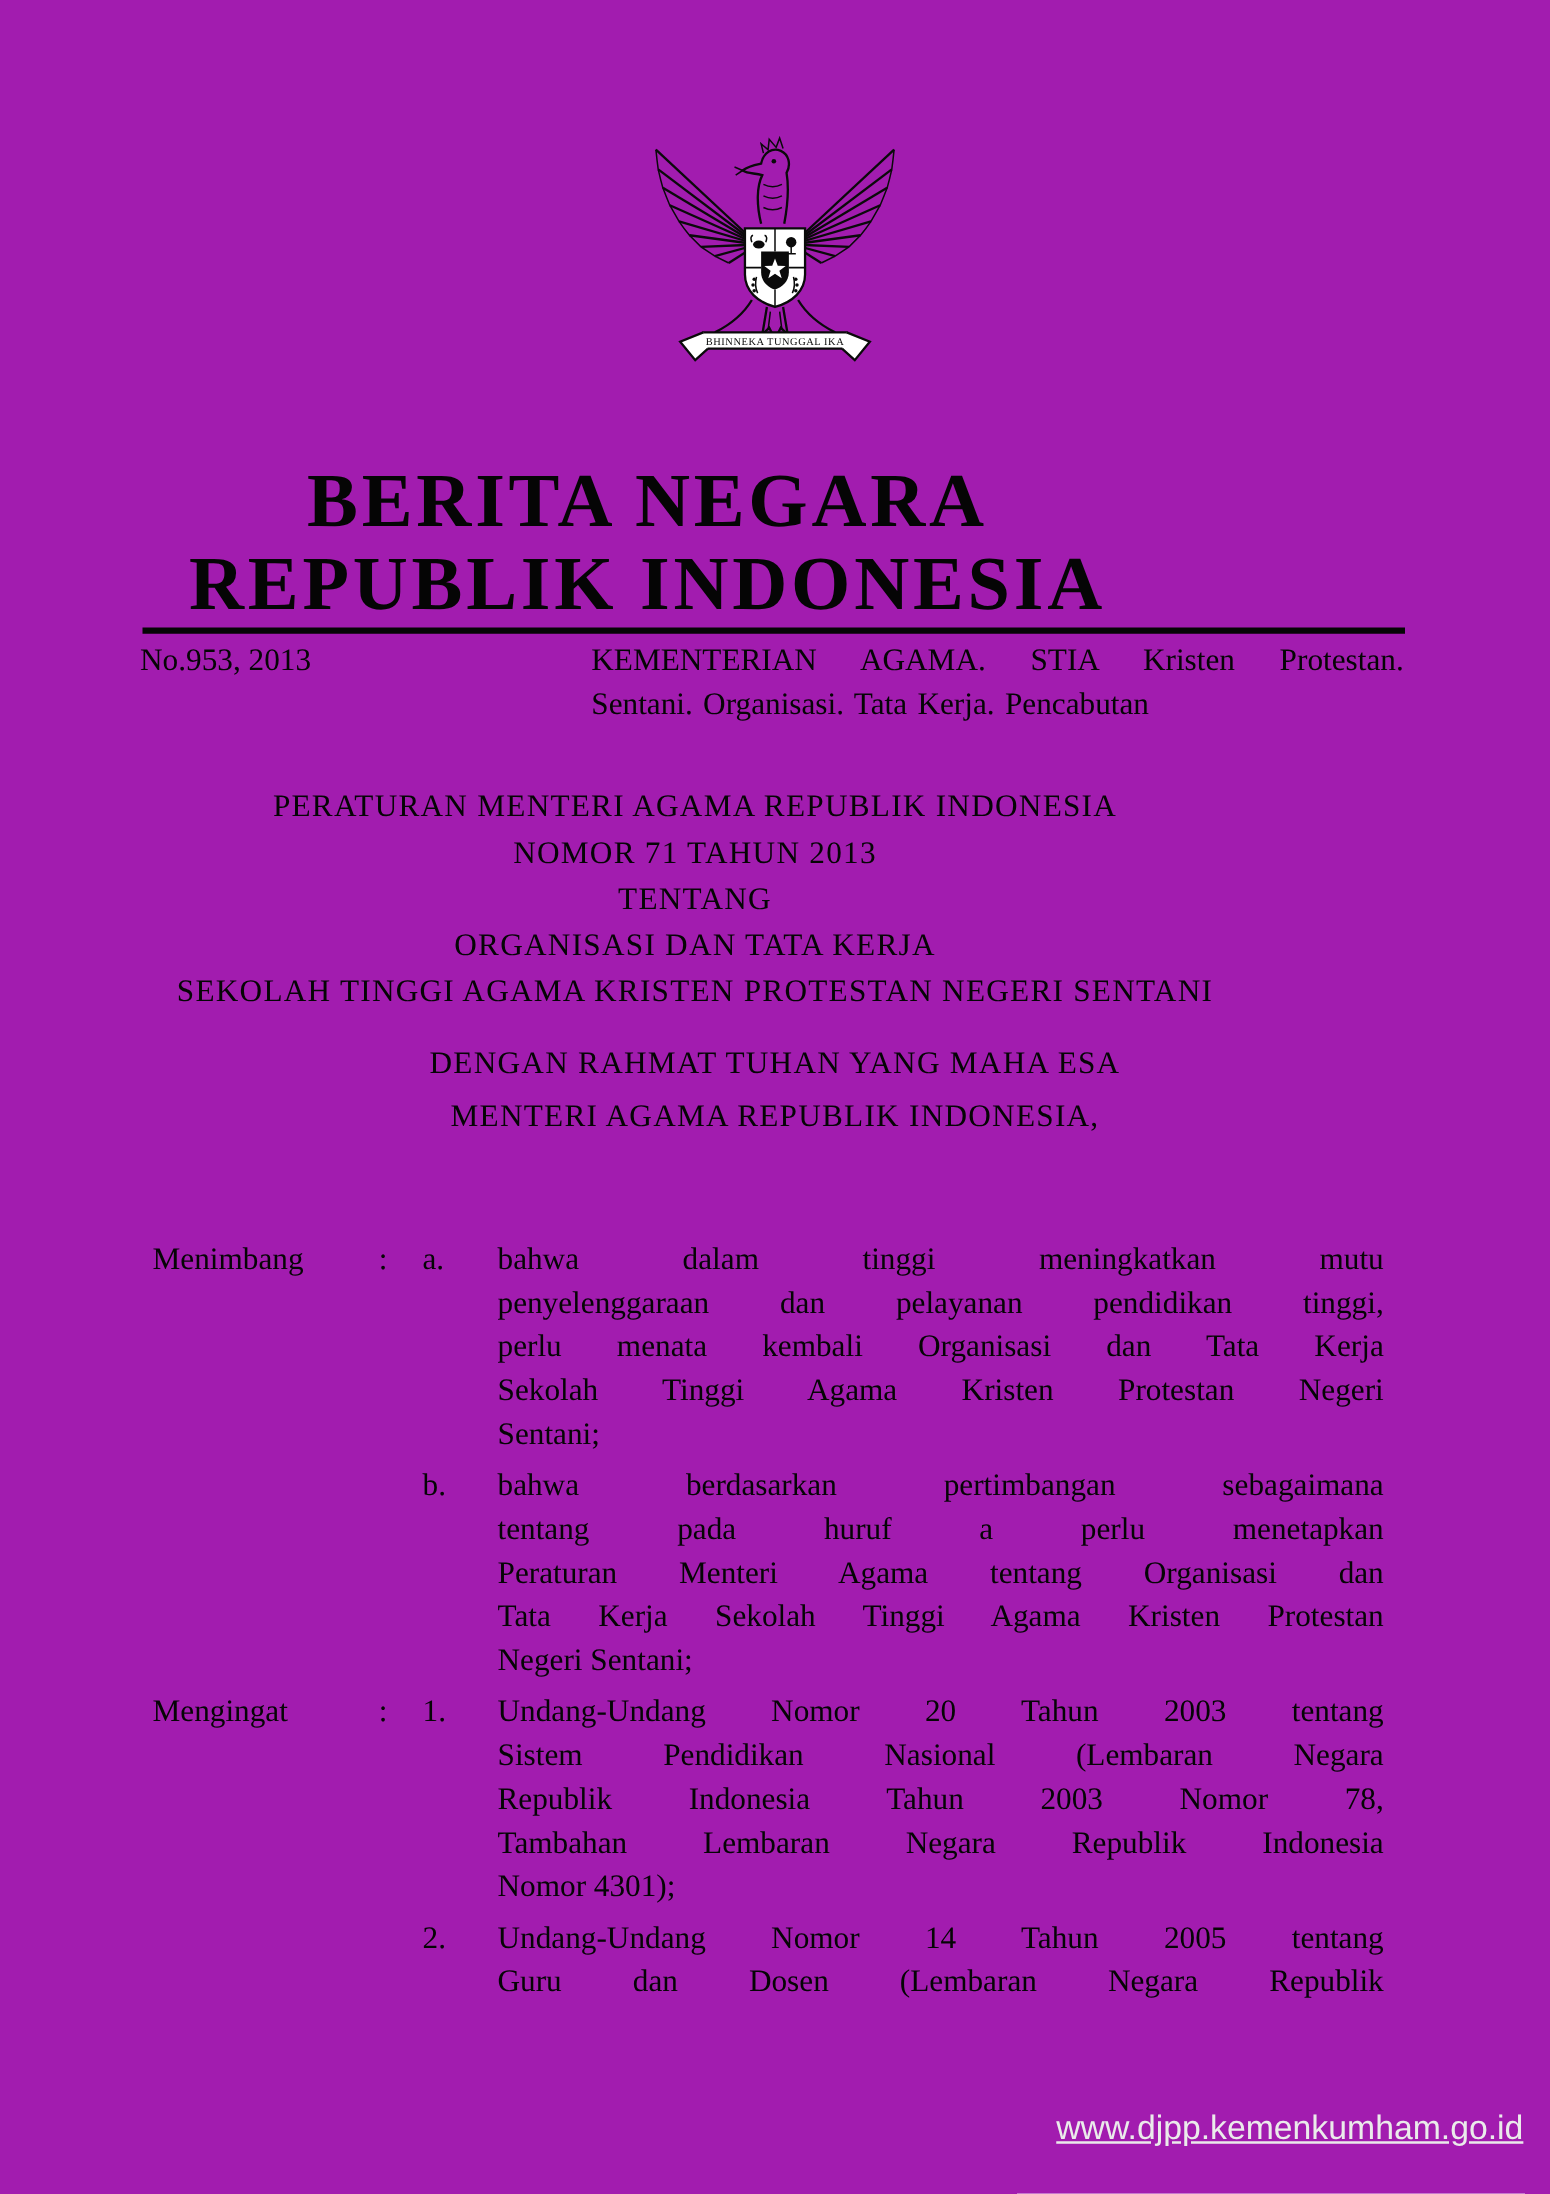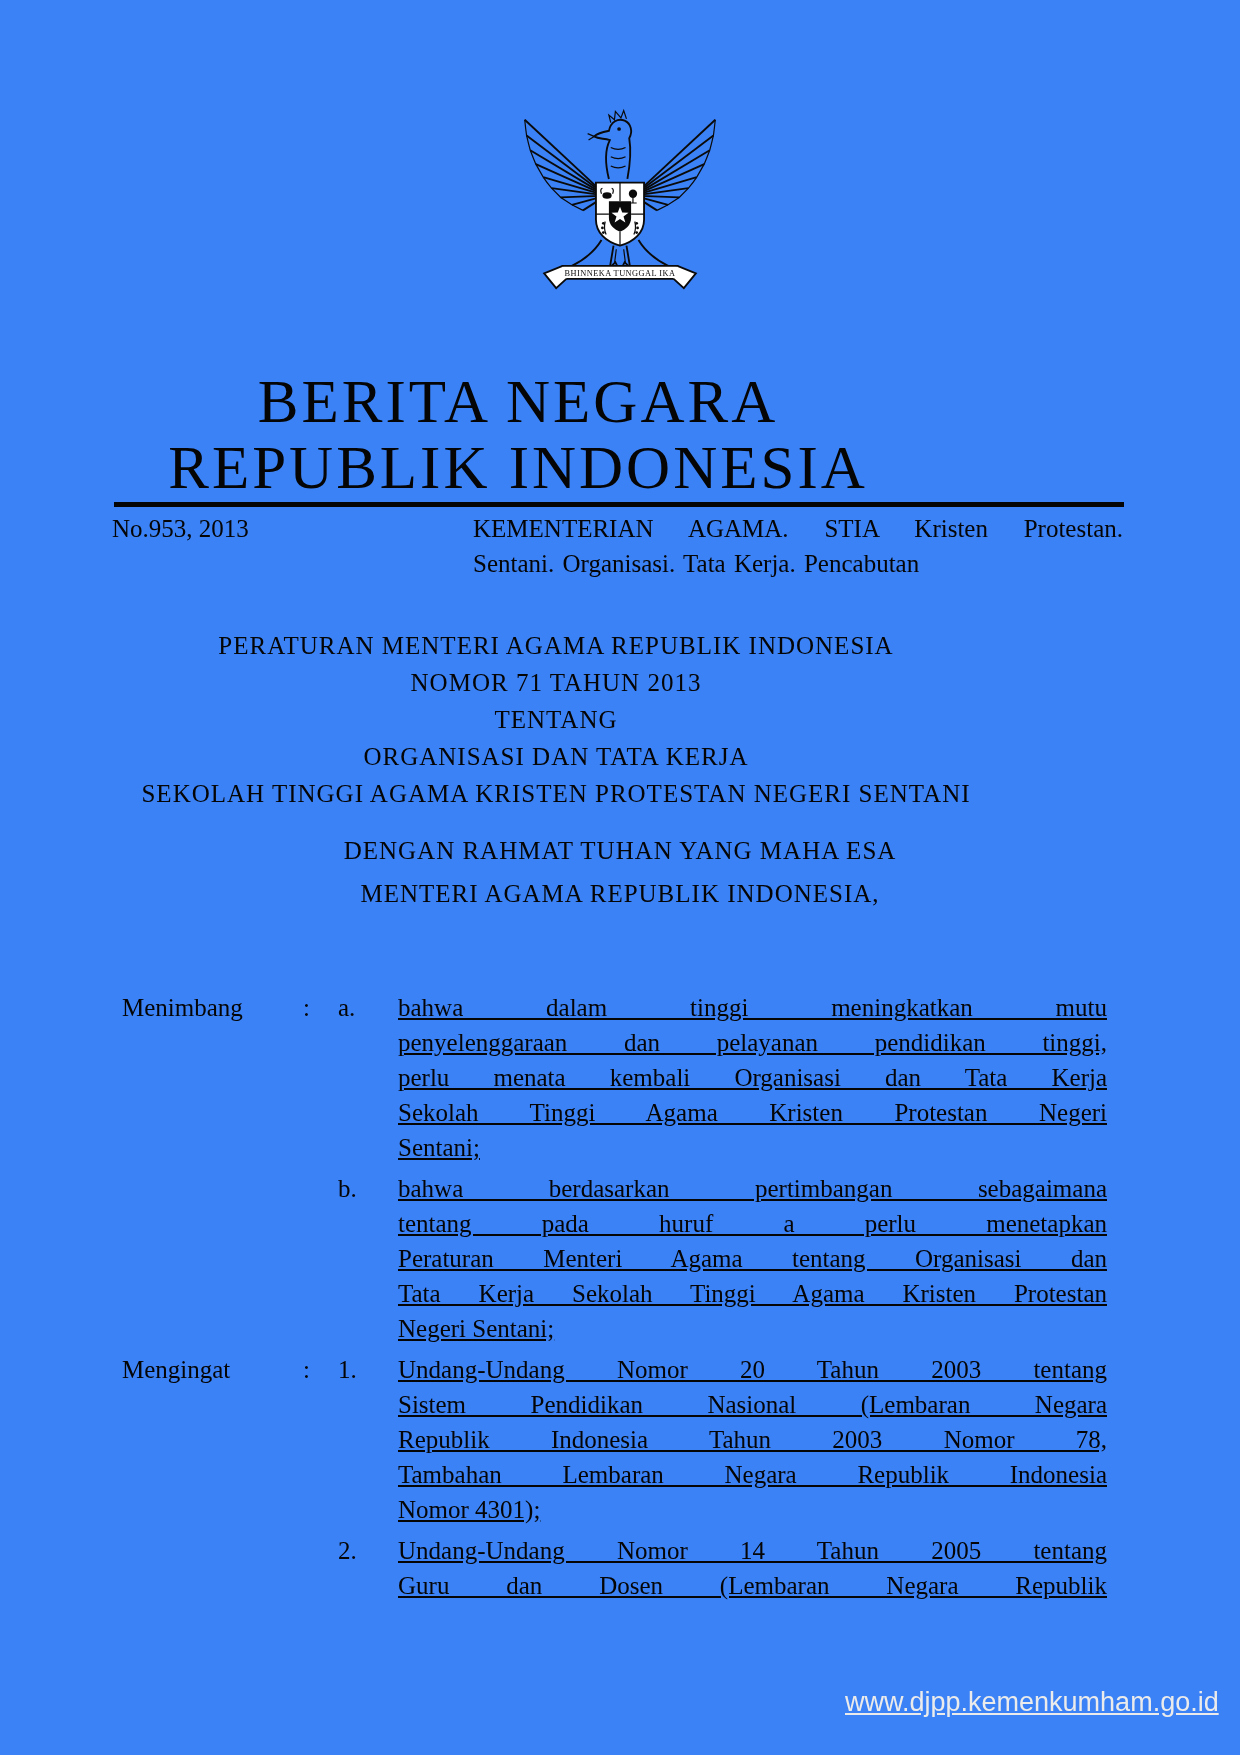--- a/index.html
+++ b/index.html
@@ -1,38 +1,38 @@
 <!DOCTYPE html>
 <html><head>
 <meta charset="utf-8">
 <style>
   html,body{margin:0;padding:0;background:#fff;}
-  .page{position:relative;width:1240px;height:1755px;background:#3b82f6;overflow:hidden;
+  .page{position:relative;width:1240px;height:1755px;background:#a21caf;overflow:hidden;
         font-family:"Liberation Serif", serif;color:#050505;}
 
   .emblem{position:absolute;top:92px;left:50%;transform:translateX(-50%);}
 
   .masthead{position:absolute;top:369px;left:0;width:1036px;text-align:center;
-            font-size:61px;font-weight:normal;line-height:66px;letter-spacing:3px;white-space:nowrap;}
+            font-size:61px;font-weight:bold;line-height:66px;letter-spacing:3px;white-space:nowrap;}
 
   .rule{position:absolute;top:502px;left:114px;width:1010px;height:5px;background:#050505;}
 
   .gazette-no{position:absolute;top:511px;left:112px;font-size:25px;line-height:35px;white-space:nowrap;}
 
   .subject{position:absolute;top:511px;left:473px;width:650px;font-size:25px;line-height:35px;word-spacing:2px;}
   .subject div:first-child{text-align:justify;text-align-last:justify;}
   .subject div:last-child{text-align:left;}
 
   .reg-title{position:absolute;top:627px;left:0;width:1112px;text-align:center;
              font-size:25px;line-height:37px;letter-spacing:1px;}
 
   .invocation{position:absolute;top:829px;left:0;width:1240px;text-align:center;
               font-size:25px;line-height:43px;letter-spacing:1px;font-family:Liberation Serif, serif;}
 
-  .body-block{position:absolute;top:990px;left:0;width:1236px;font-size:25px;text-decoration:underline;}
+  .body-block{position:absolute;top:990px;left:0;width:1236px;font-size:25px;}
 
   .clause-section{position:relative;margin-left:398px;width:709px;margin-bottom:6px;}
   .clause-label{position:absolute;left:-276px;top:0;line-height:35px;}
   .clause-colon{position:absolute;left:-95px;top:0;line-height:35px;}
   .clause-item{position:relative;margin-bottom:6px;}
   .item-marker{position:absolute;left:-60px;top:0;width:52px;line-height:35px;}
   .jline{line-height:35px;text-align:justify;text-align-last:justify;}
   .jline.last{text-align-last:left;}
 
   .watermark{position:absolute;top:1687px;left:845px;width:380px;

